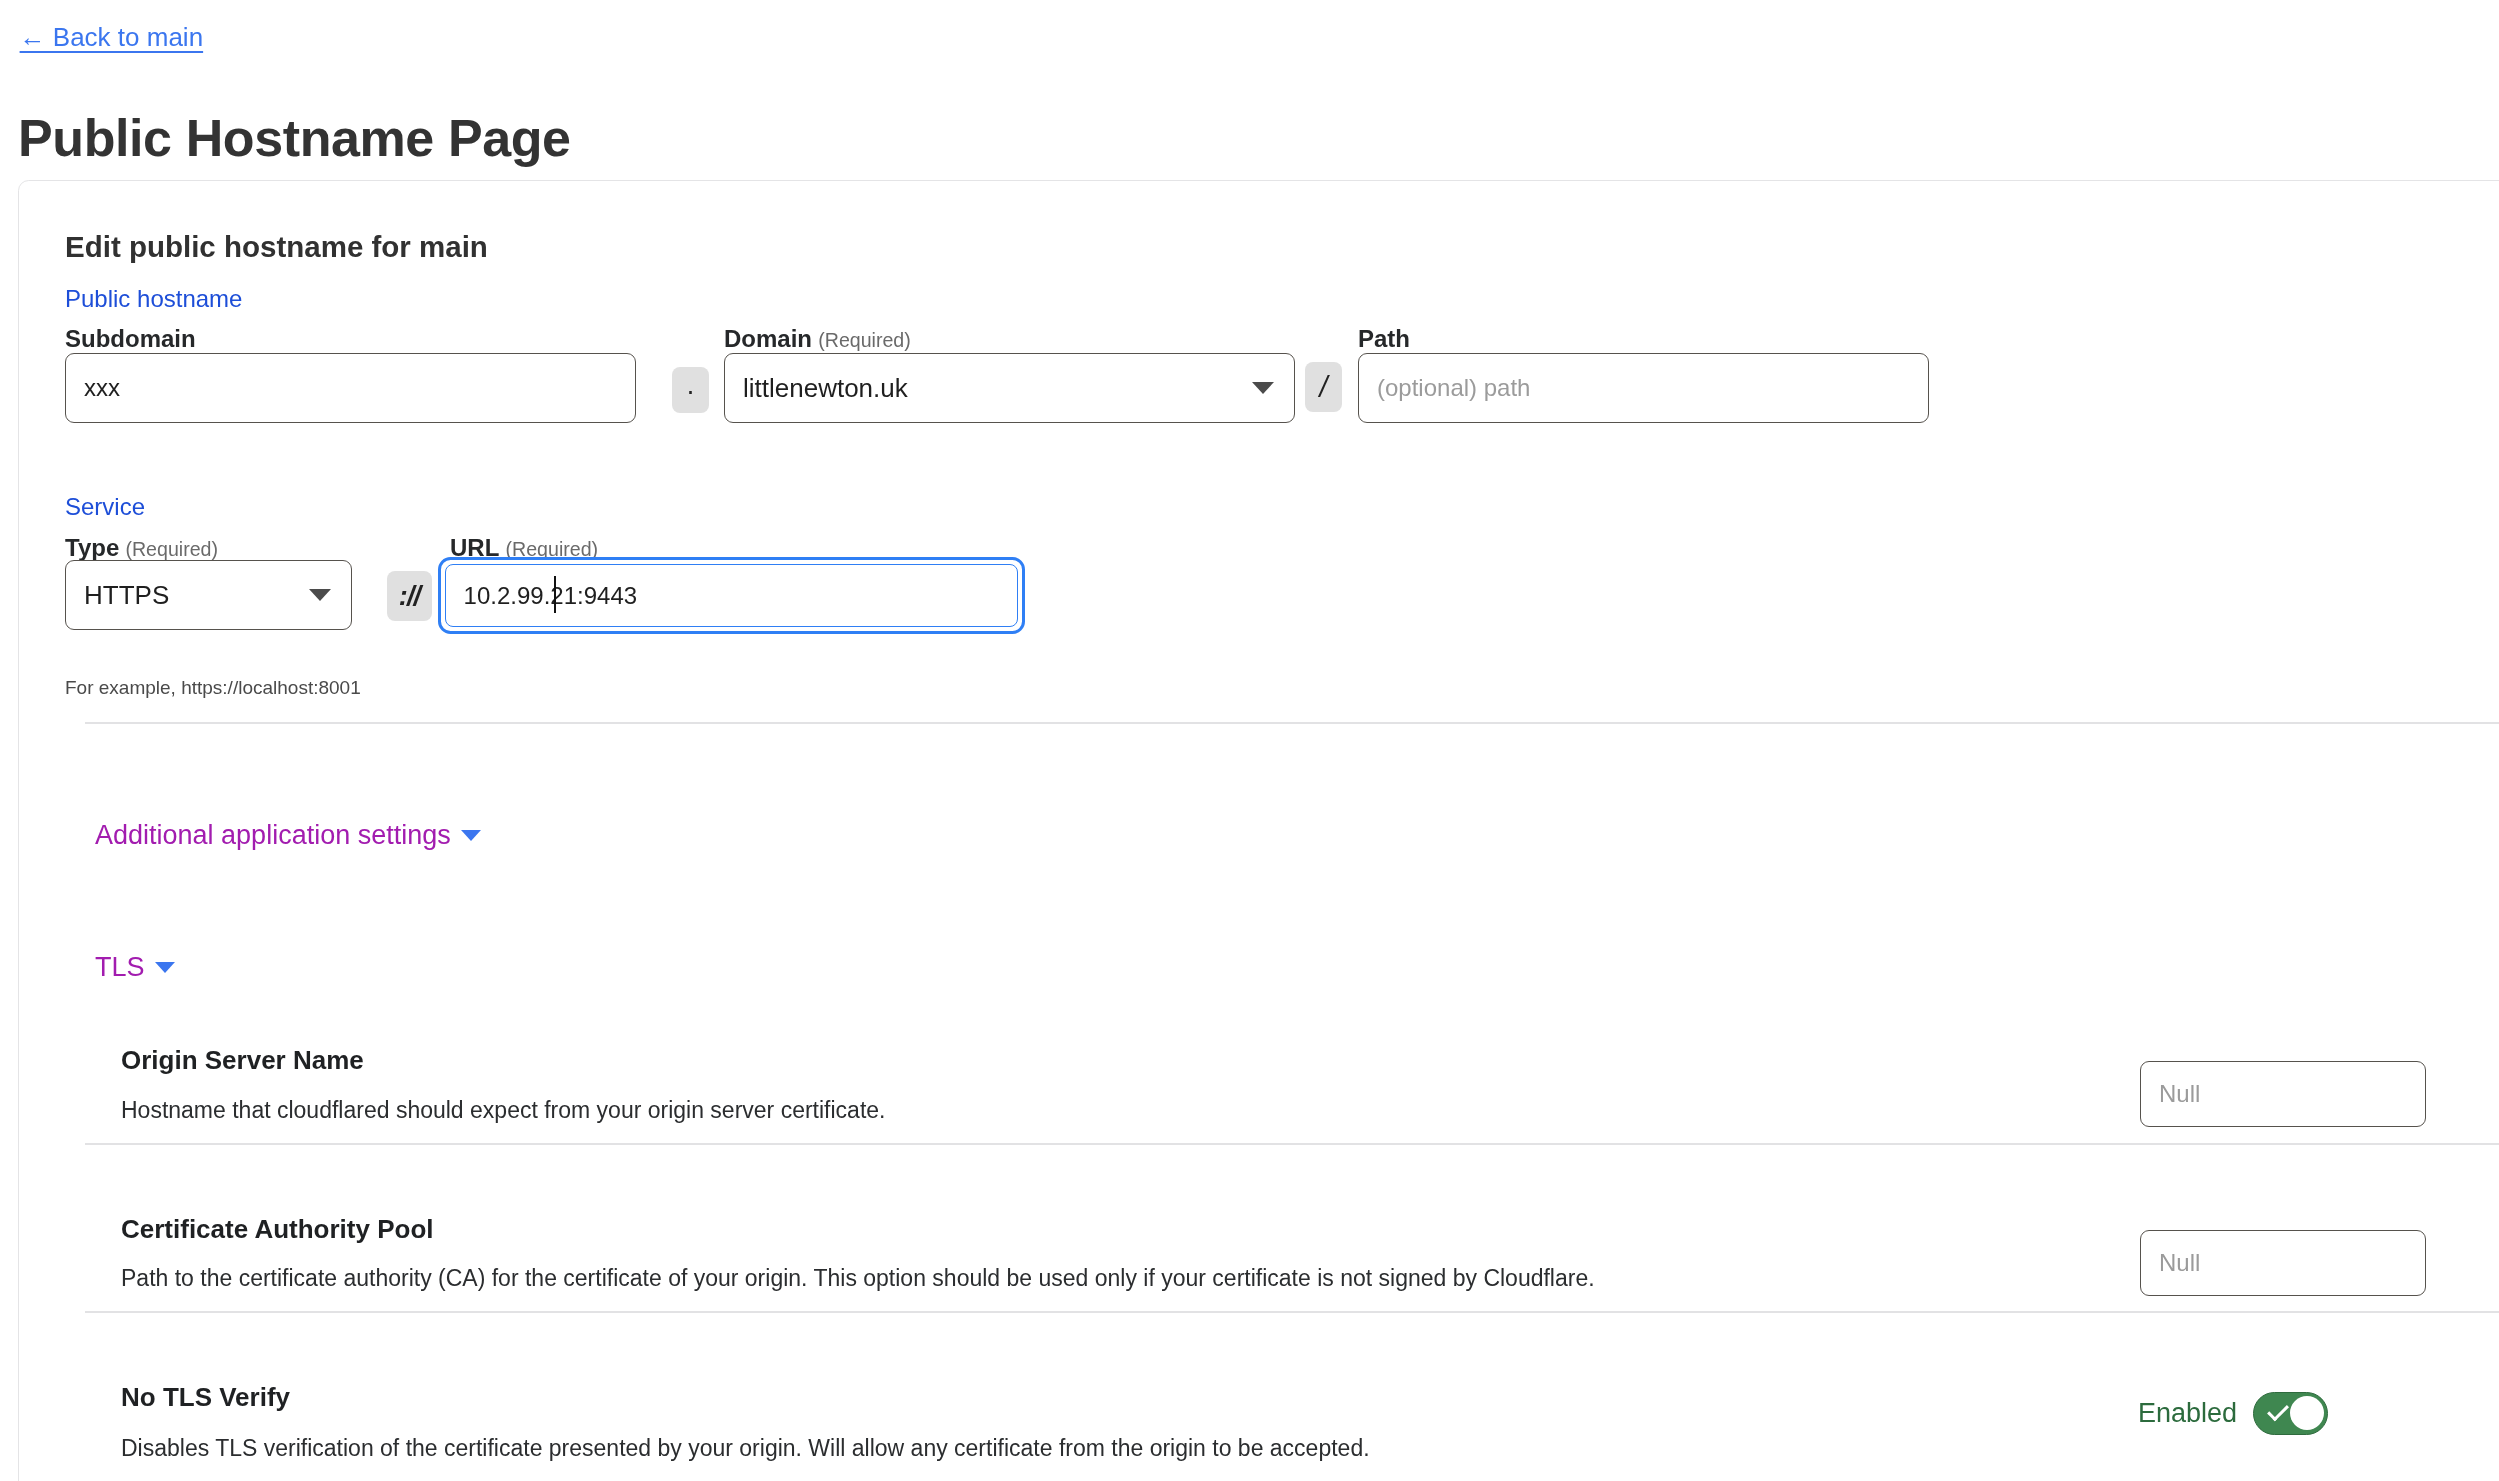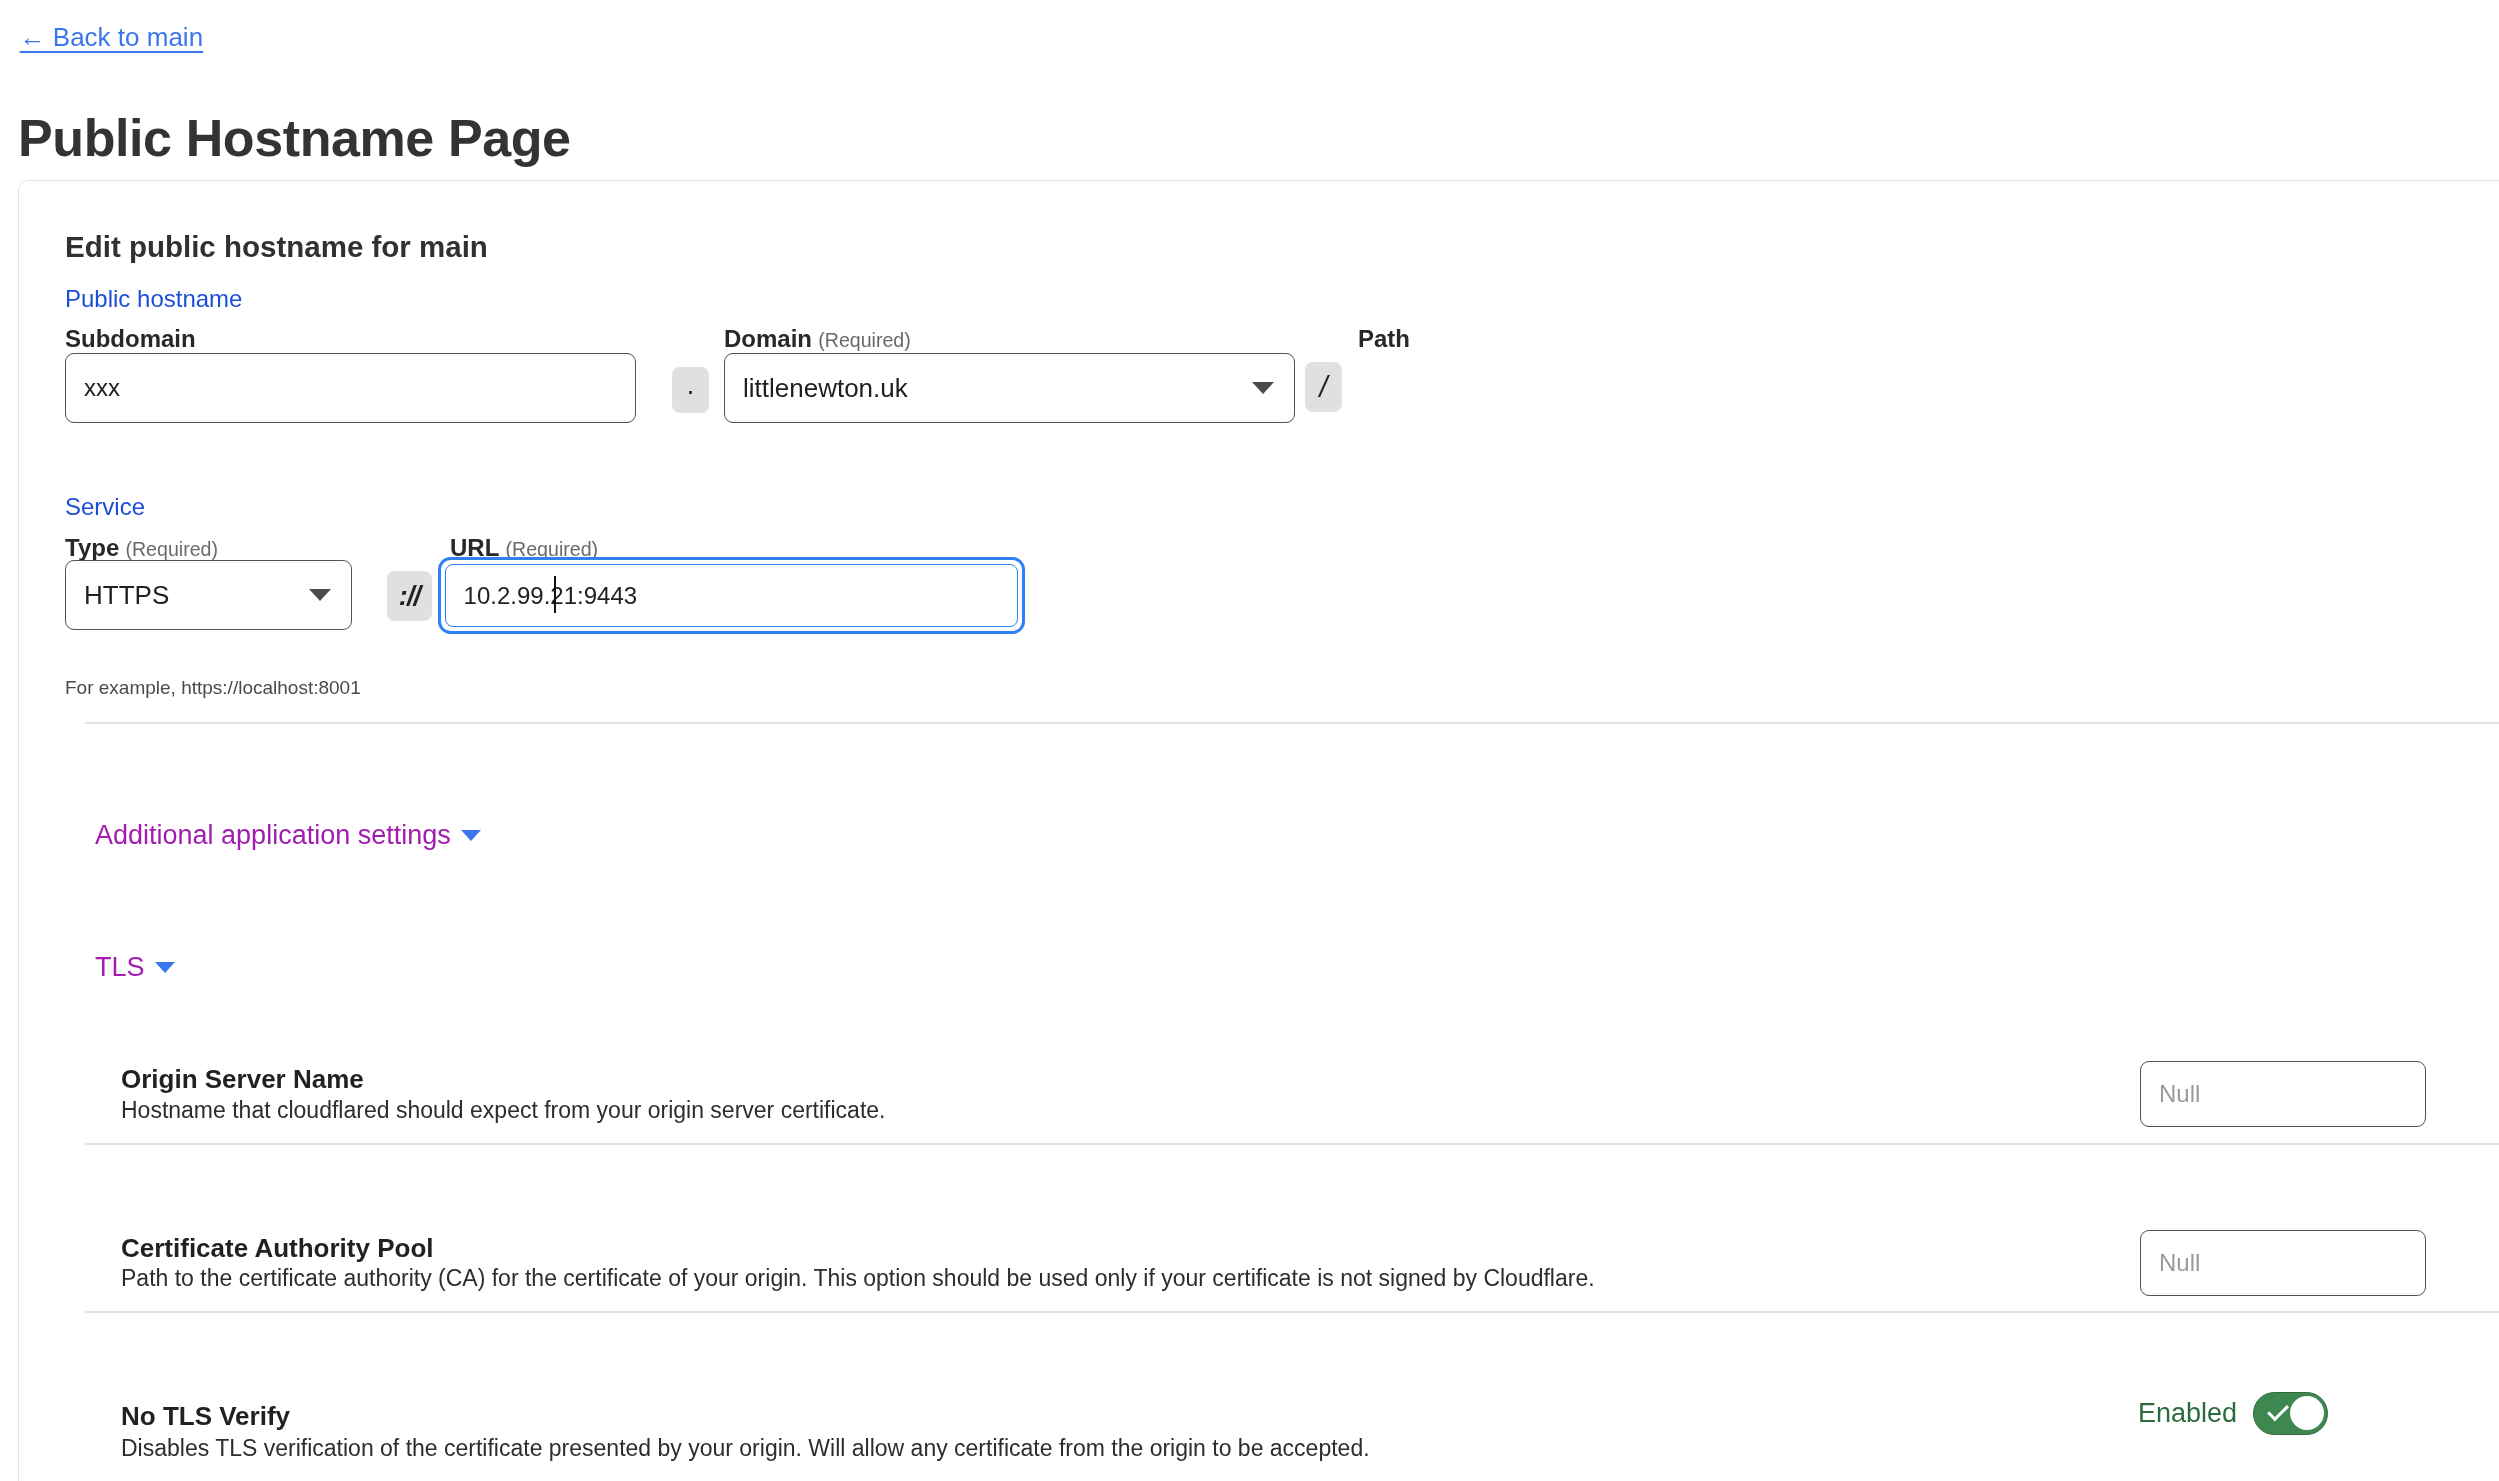--- a/index.html
+++ b/index.html
@@ -192,21 +192,20 @@
     background: #e2e2e4;
   }
 
   
   .row-title {
     position: absolute;
     font-size: 26px;
     font-weight: bold;
     color: #1f2123;
     line-height: 1;
-    margin-top: 19px;
   }
   .row-desc {
     position: absolute;
     font-size: 23px;
     color: #2b2d2f;
     line-height: 1;
     white-space: nowrap;
   }
 
   
@@ -274,20 +273,21 @@
     <div class="selectbox" style="left:705px; top:172px; width:571px; height:70px;">
       <span class="sel-value">littlenewton.uk</span>
       <span class="caret"></span>
     </div>
 
     <div class="chip slash" style="left:1286px; top:181px; width:37px; height:50px;">/</div>
 
     <div class="field-label" style="left:1339px; top:146px;">
       <span>Path</span>
     </div>
+    <input class="tinput" style="left: 1339px; top: 172px; width: 571px; height: 70px;" placeholder="(optional) path">
 
     <div class="section-label service-label">Service</div>
 
     <div class="field-label" style="left:46px; top:355px;">
       <span>Type</span><span class="req">(Required)</span>
     </div>
     <div class="selectbox" style="left:46px; top:379px; width:287px; height:70px;">
       <span class="sel-value">HTTPS</span>
       <span class="caret"></span>
     </div>

